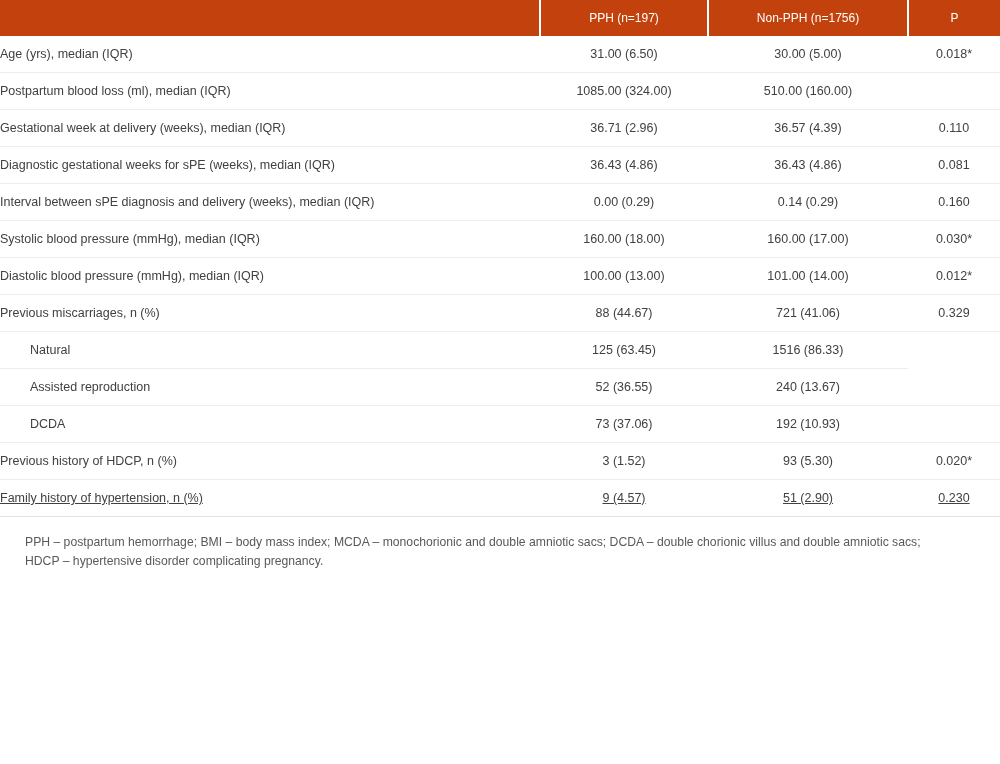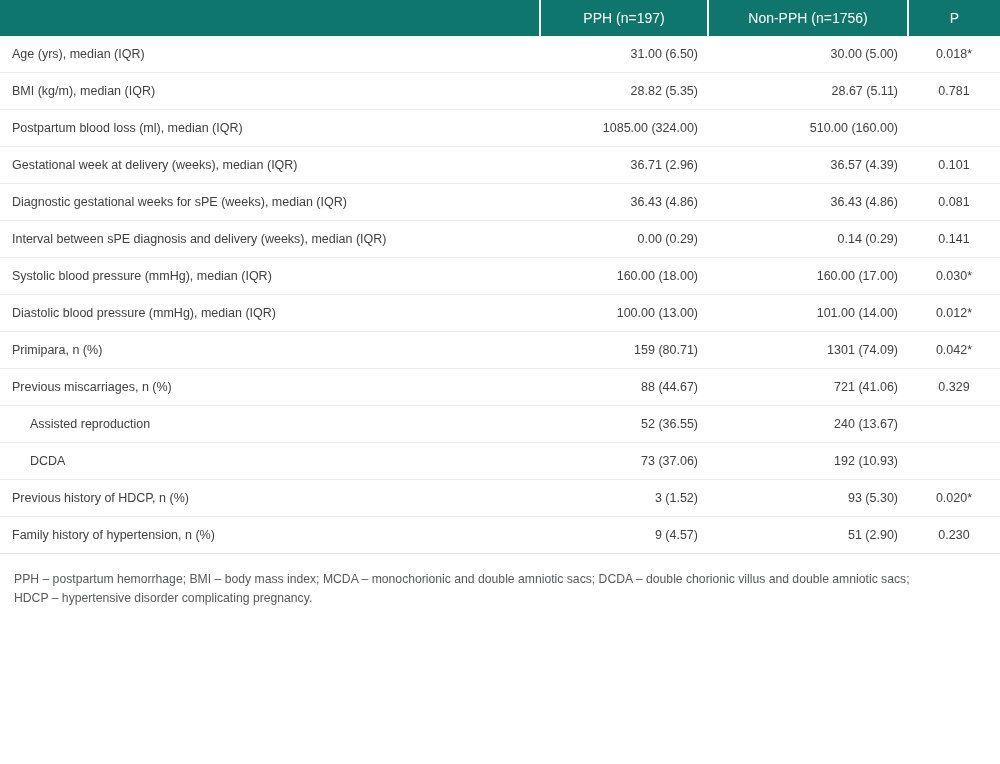--- a/index.html
+++ b/index.html
@@ -28,24 +28,24 @@
   }
 
   
   col.c-label { width: 540px; }
   col.c-pph   { width: 168px; }
   col.c-non   { width: 200px; }
   col.c-p     { width: 92px;  }
 
   
   thead th {
-    background: #0f766e;
+    background: #c2410c;
     color: #ffffff;
     font-weight: normal;
-    font-size: 14px;
+    font-size: 12px;
     height: 36px;
     padding: 0 6px;
     text-align: center;
     vertical-align: middle;
     border: none;
   }
   thead th.h-label {
     text-align: left;
   }
   thead th.divided {
@@ -56,53 +56,55 @@
   tbody td {
     height: 36px;
     padding: 0 10px;
     vertical-align: middle;
     border-bottom: 1px solid #ededee;
     font-size: 12.5px;
     color: #414042;
   }
   tbody td.lbl {
     text-align: left;
-    padding-left: 12px;
+    padding-left: 0;
   }
   tbody td.lbl.indent {
     padding-left: 30px;
   }
   tbody td.val {
-    text-align: right;
+    text-align: center;
   }
   tbody td.pval {
     text-align: center;
   }
   
   tbody tr.no-p-border td.pval {
     border-bottom: 1px solid transparent;
   }
   tbody tr:first-child td {
     border-top: none;
   }
   tbody tr.last-row td {
     border-bottom: 1px solid #e2e2e3;
+    text-decoration: underline;
   }
 
   
   .footnote {
     box-sizing: border-box;
     width: 1000px;
     padding: 16px 14px 14px 14px;
     font-size: 12.2px;
     line-height: 1.55;
     color: #58595b;
   }
   .footnote .fn-line {
     display: block;
+    margin-left: 11px;
   }
 </style>
 </head>
 <body>
 
 <div class="table-wrap">
   <table class="data-table">
     <colgroup>
       <col class="c-label">
       <col class="c-pph">
@@ -118,72 +120,66 @@
       </tr>
     </thead>
     <tbody id="table-body">
         <tr>
           <td class="lbl">Age (yrs), median (IQR)</td>
           <td class="val">31.00 (6.50)</td>
           <td class="val">30.00 (5.00)</td>
           <td class="pval">0.018*</td>
         </tr>
         <tr>
-          <td class="lbl">BMI (kg/m), median (IQR)</td>
-          <td class="val">28.82 (5.35)</td>
-          <td class="val">28.67 (5.11)</td>
-          <td class="pval">0.781</td>
-        </tr>
-        <tr>
           <td class="lbl">Postpartum blood loss (ml), median (IQR)</td>
           <td class="val">1085.00 (324.00)</td>
           <td class="val">510.00 (160.00)</td>
           <td class="pval"></td>
         </tr>
         <tr>
           <td class="lbl">Gestational week at delivery (weeks), median (IQR)</td>
           <td class="val">36.71 (2.96)</td>
           <td class="val">36.57 (4.39)</td>
-          <td class="pval">0.101</td>
+          <td class="pval">0.110</td>
         </tr>
         <tr>
           <td class="lbl">Diagnostic gestational weeks for sPE (weeks), median (IQR)</td>
           <td class="val">36.43 (4.86)</td>
           <td class="val">36.43 (4.86)</td>
           <td class="pval">0.081</td>
         </tr>
         <tr>
           <td class="lbl">Interval between sPE diagnosis and delivery (weeks), median (IQR)</td>
           <td class="val">0.00 (0.29)</td>
           <td class="val">0.14 (0.29)</td>
-          <td class="pval">0.141</td>
+          <td class="pval">0.160</td>
         </tr>
         <tr>
           <td class="lbl">Systolic blood pressure (mmHg), median (IQR)</td>
           <td class="val">160.00 (18.00)</td>
           <td class="val">160.00 (17.00)</td>
           <td class="pval">0.030*</td>
         </tr>
         <tr>
           <td class="lbl">Diastolic blood pressure (mmHg), median (IQR)</td>
           <td class="val">100.00 (13.00)</td>
           <td class="val">101.00 (14.00)</td>
           <td class="pval">0.012*</td>
         </tr>
         <tr>
-          <td class="lbl">Primipara, n (%)</td>
-          <td class="val">159 (80.71)</td>
-          <td class="val">1301 (74.09)</td>
-          <td class="pval">0.042*</td>
-        </tr>
-        <tr>
           <td class="lbl">Previous miscarriages, n (%)</td>
           <td class="val">88 (44.67)</td>
           <td class="val">721 (41.06)</td>
           <td class="pval">0.329</td>
+        </tr>
+        <tr class=" no-p-border">
+          <td class="lbl indent">Natural</td>
+          <td class="val">125 (63.45)</td>
+          <td class="val">1516 (86.33)</td>
+          <td class="pval"></td>
         </tr>
         <tr>
           <td class="lbl indent">Assisted reproduction</td>
           <td class="val">52 (36.55)</td>
           <td class="val">240 (13.67)</td>
           <td class="pval"></td>
         </tr>
         <tr>
           <td class="lbl indent">DCDA</td>
           <td class="val">73 (37.06)</td>

